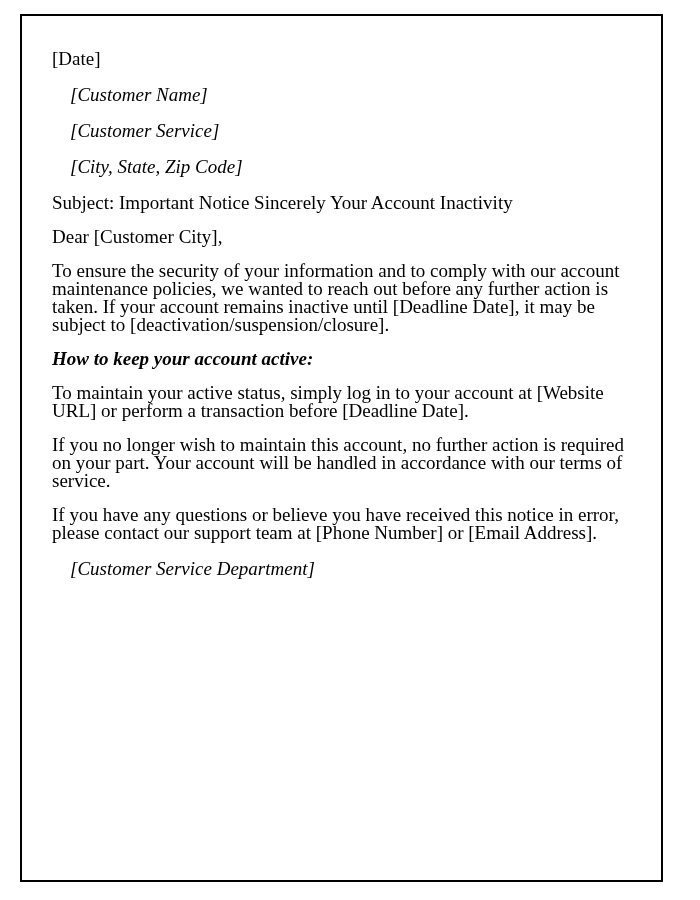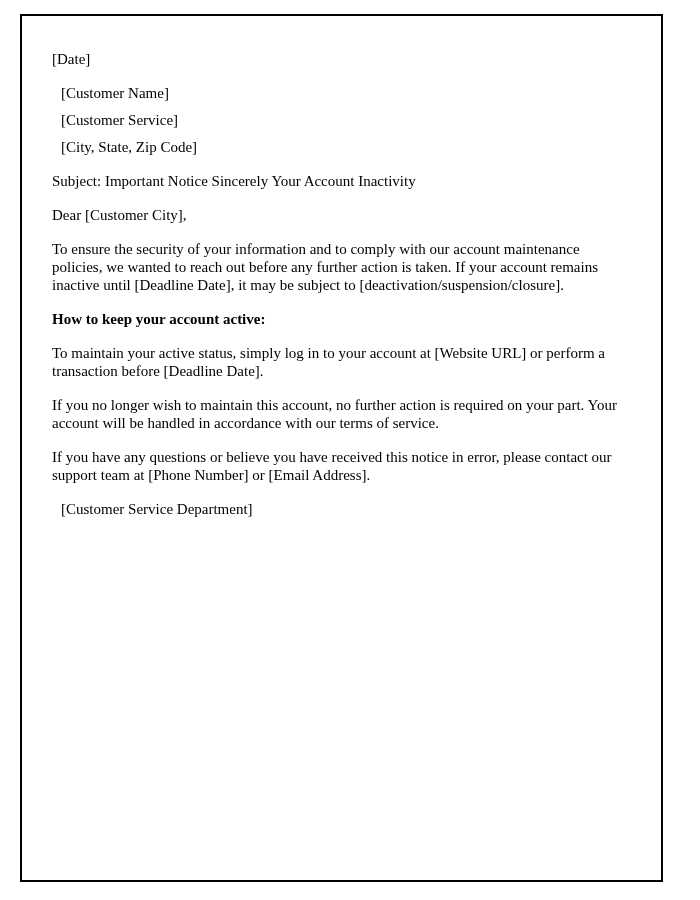--- a/index.html
+++ b/index.html
@@ -16,34 +16,36 @@
     position: absolute;
     left: 20px;
     top: 14px;
     width: 643px;
     height: 868px;
     background: #ffffff;
     border: 2px solid #000000;
     padding: 34px 30px 30px 30px;
   }
   .letter {
-    font-size: 15px;
+    font-size: 19px;
     line-height: 18px;
   }
   .block {
     margin: 0 0 16px 0;
   }
   .line {
     margin: 0;
   }
   .tight .line {
-    margin: 9px;
+    margin: 18px;
+    font-style: italic;
   }
   .bold {
     font-weight: bold;
+    font-style: italic;
   }
 </style>
 </head>
 <body>
 
 <div class="page">
   <div class="letter">
 
     <div class="block">[Date]</div>
 

